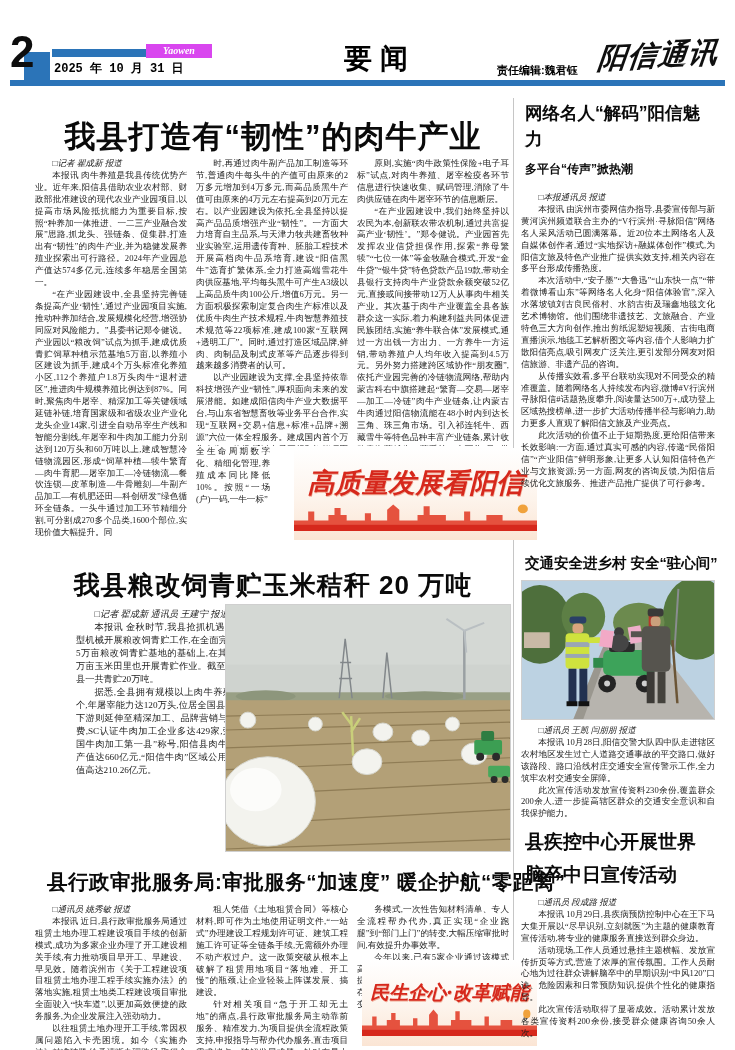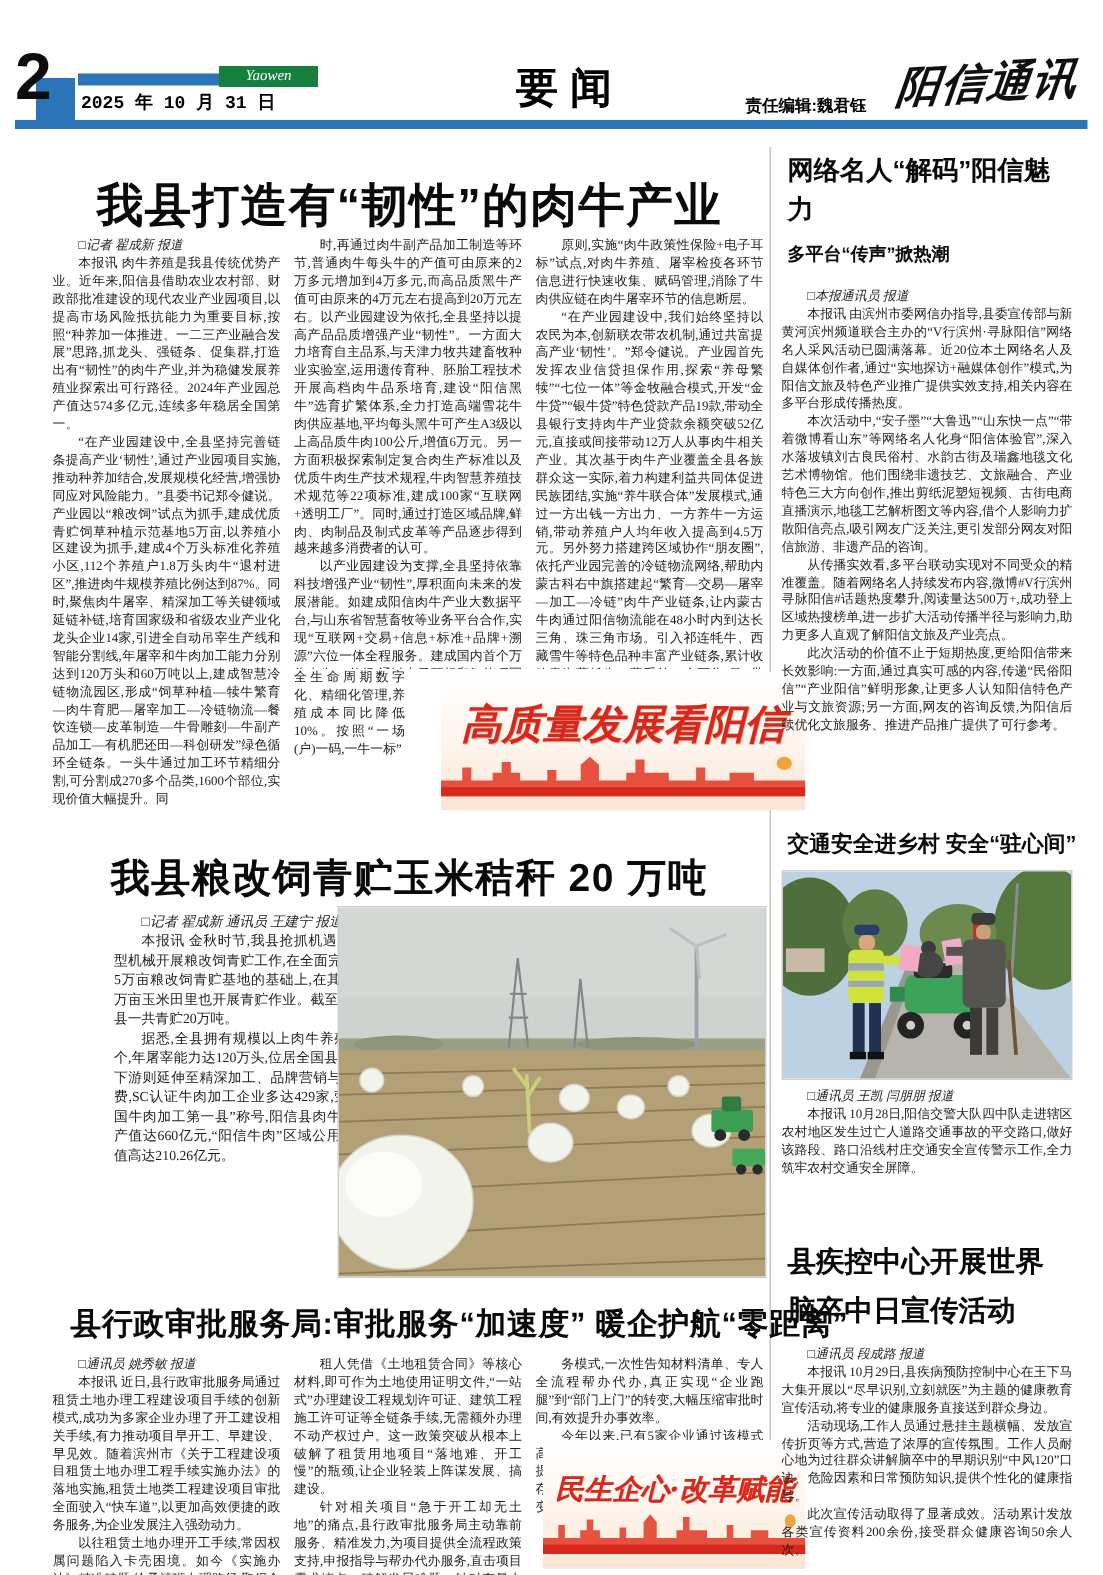--- a/index.html
+++ b/index.html
@@ -4,22 +4,22 @@
 <style>
   html,body{margin:0;padding:0;}
   body{width:735px;height:1050px;position:relative;background:#ffffff;
        font-family:"Liberation Serif",serif;color:#1c1c1c;overflow:hidden;}
   .abs{position:absolute;}
   
   .num-accent{position:absolute;left:24px;top:52px;width:26px;height:28px;background:#2b74b8;}
   .pg-num{position:absolute;left:10px;top:30px;font-family:"Liberation Sans",sans-serif;
           font-weight:900;font-size:44px;color:#0d0d0d;line-height:1;}
   .yw-bar{position:absolute;left:52px;top:49px;width:160px;height:8px;background:#2b74b8;}
-  .yw-tag{position:absolute;left:146px;top:44px;width:66px;height:14px;background:#15803d;
-          color:#fff;font-family:"Liberation Serif",serif;font-style:italic;font-weight:normal;
+  .yw-tag{position:absolute;left:146px;top:44px;width:66px;height:14px;background:#d946ef;
+          color:#fff;font-family:"Liberation Serif",serif;font-style:italic;font-weight:bold;
           font-size:10px;line-height:14px;text-align:center;}
   .hdr-date{position:absolute;left:54px;top:60px;font-family:Liberation Mono, monospace;
             font-weight:bold;font-size:12px;color:#000;}
   .sec-title{position:absolute;left:290px;top:40px;width:180px;text-align:center;
              font-family:"Liberation Sans",sans-serif;font-weight:900;font-size:28px;
              letter-spacing:8px;color:#000;}
   .editor{position:absolute;left:497px;top:63px;font-family:"Liberation Sans",sans-serif;
           font-weight:bold;font-size:11px;color:#000;}
   .masthead{position:absolute;left:598px;top:36px;font-family:"DejaVu Serif",serif;
             font-style:italic;font-weight:900;font-size:29px;color:#101010;
@@ -239,20 +239,21 @@
         <rect x="121" y="46" width="29" height="46" rx="5" fill="#56544e"></rect>
         <rect x="110" y="51" width="14" height="6" fill="#56544e"></rect>
         <rect x="126" y="92" width="8" height="32" fill="#3c3a36"></rect>
         <rect x="137" y="92" width="8" height="32" fill="#44423c"></rect>
         <line x1="152" y1="60" x2="157" y2="124" stroke="#6b5536" stroke-width="2.5"></line>
       </g>
     </svg>
     <div class="body-text" style="margin-top:5px;height:98px;overflow:hidden;">
       <p class="byline">□通讯员 王凯 闫朋朋 报道</p>
       <p>本报讯 10月28日,阳信交警大队四中队走进辖区农村地区发生过亡人道路交通事故的平交路口,做好该路段、路口沿线村庄交通安全宣传警示工作,全力筑牢农村交通安全屏障。</p>
+      <p>此次宣传活动发放宣传资料230余份,覆盖群众200余人,进一步提高辖区群众的交通安全意识和自我保护能力。</p>
     </div>
   </div>
 
   <div>
     <h2 class="h-right" style="font-size:19px;line-height:29px;margin-top:4px;">县疾控中心开展世界</h2>
     <h2 class="h-right" style="font-size:19px;line-height:29px;">脑卒中日宣传活动</h2>
     <div class="body-text" style="margin-top:8px;height:160px;overflow:hidden;">
       <p class="byline">□通讯员 段成路 报道</p>
       <p>本报讯 10月29日,县疾病预防控制中心在王下马大集开展以“尽早识别,立刻就医”为主题的健康教育宣传活动,将专业的健康服务直接送到群众身边。</p>
       <p>活动现场,工作人员通过悬挂主题横幅、发放宣传折页等方式,营造了浓厚的宣传氛围。工作人员耐心地为过往群众讲解脑卒中的早期识别“中风120”口诀、危险因素和日常预防知识,提供个性化的健康指导。</p>

